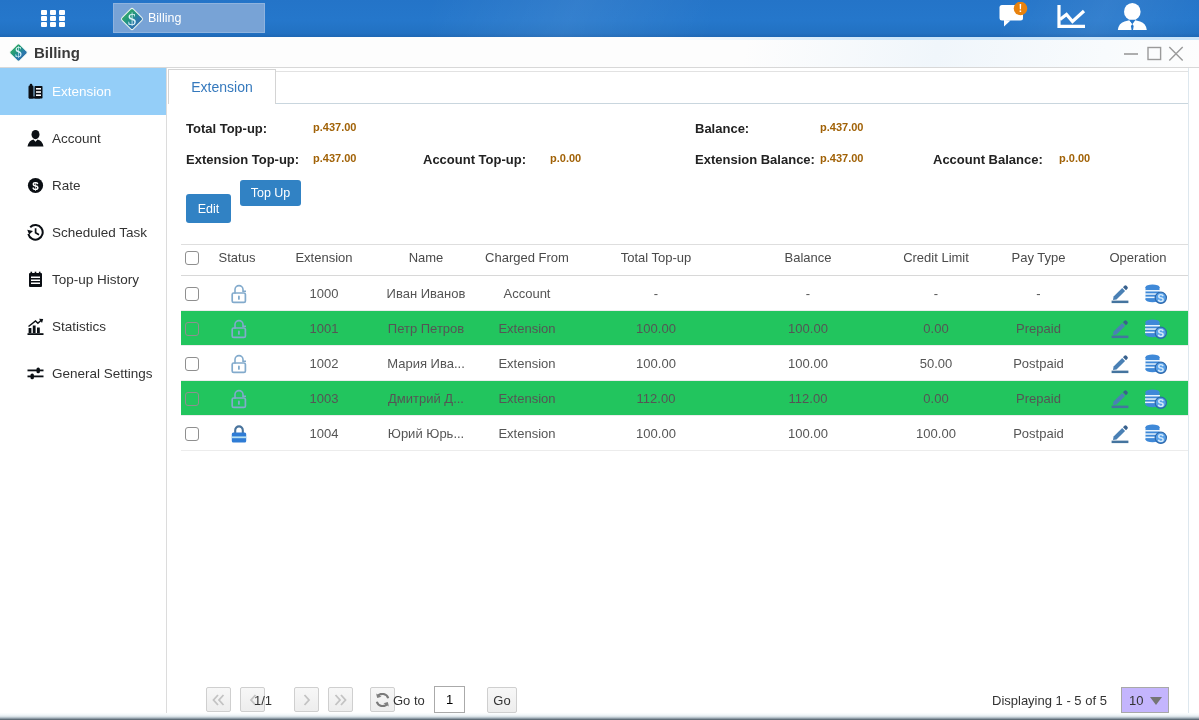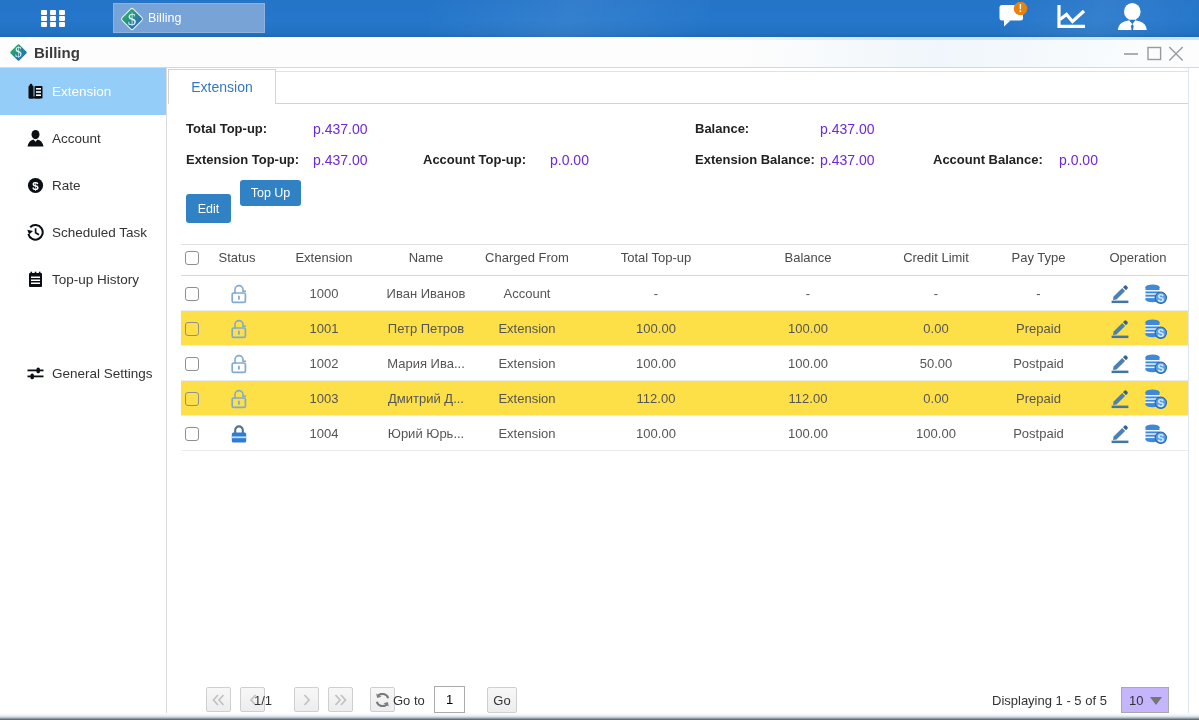--- a/index.html
+++ b/index.html
@@ -33,32 +33,32 @@
 
 
 #tabstrip { position:absolute; left:168px; top:69px; width:1020px; height:35px; }
 #tabrest { position:absolute; left:108px; top:2px; right:0; bottom:0; border-top:1px solid #e2e2e2; border-bottom:1px solid #c9d6de; background:#fff; }
 #tabactive { position:absolute; left:0; top:0; width:108px; height:35px; background:#fff;
   border:1px solid #d4d4d4; border-bottom:none; font-size:14px; color:#3579bd;
   display:flex; align-items:center; justify-content:center; }
 
 
 .lab { position:absolute; font-size:13px; font-weight:bold; color:#222; white-space:nowrap; }
-.val { position:absolute; font-size:14px; color:#6d28d9; white-space:nowrap; }
+.val { position:absolute; font-size:11px; color:#a16207; white-space:nowrap;font-weight:bold; }
 
 
 .btn { position:absolute; background:#3182c4; color:#fff; font-size:12.5px; border-radius:3px;
   display:flex; align-items:center; justify-content:center; }
 
 
 #tbl { position:absolute; left:181px; top:244px; width:1007px; }
 #tbl table { border-collapse:collapse; width:1007px; table-layout:fixed; font-size:13px; color:#555; }
 #tbl th { height:31px; font-weight:normal; color:#4a4a4a; border-top:1px solid #dedede; border-bottom:1px solid #d8d8d8; padding-bottom:5px; }
 #tbl td { height:35px; text-align:center; border-bottom:1px solid #ececec; }
-#tbl tr.even td { background:#fde047; }
+#tbl tr.even td { background:#22c55e; }
 .cb { display:inline-block; width:14px; height:14px; border:1px solid #8f8f8f; border-radius:3px; vertical-align:middle; }
 
 
 .pbtn { position:absolute; top:687px; width:25px; height:25px; background:linear-gradient(#f7f7f7,#ededed);
   border:1px solid #cfcfcf; border-radius:2px; color:#b9b9b9; font-size:14px;
   display:flex; align-items:center; justify-content:center;margin-left:16px; }
 .ptext { position:absolute; font-size:13px; color:#333; }
 </style>
 </head>
 <body>
@@ -170,20 +170,31 @@
       <span class="mic"><svg width="17" height="17" viewBox="0 0 17 17">
           <rect x="2" y="2" width="13" height="14" rx="1" fill="#0b0f14"></rect>
           <rect x="3.5" y="0.7" width="1.6" height="3" fill="#0b0f14"></rect>
           <rect x="7.7" y="0.7" width="1.6" height="3" fill="#0b0f14"></rect>
           <rect x="11.9" y="0.7" width="1.6" height="3" fill="#0b0f14"></rect>
           <rect x="4" y="5.5" width="9" height="1.5" fill="#fff"></rect>
           <rect x="4" y="8.5" width="9" height="1.5" fill="#fff"></rect>
           <rect x="4" y="11.5" width="9" height="1.5" fill="#fff"></rect>
         </svg></span>
       <span>Top-up History</span>
+    </div>
+    <div class="mitem" style="top: 235px;">
+      <span class="mic"><svg width="17" height="17" viewBox="0 0 17 17">
+          <rect x="0.5" y="15.2" width="16" height="1.8" fill="#0b0f14"></rect>
+          <rect x="1.6" y="10" width="2.8" height="5" fill="#0b0f14"></rect>
+          <rect x="5.8" y="7.5" width="2.8" height="7.5" fill="#0b0f14"></rect>
+          <rect x="10" y="9.5" width="2.8" height="5.5" fill="#0b0f14"></rect>
+          <path d="M1.5 8.5 l7 -5.5 l2.4 2.2 l3.6 -3.2" stroke="#0b0f14" stroke-width="1.5" fill="none"></path>
+          <path d="M12 0.8 l4.2 0.2 l-1.2 4 z" fill="#0b0f14"></path>
+        </svg></span>
+      <span>Statistics</span>
     </div>
     <div class="mitem" style="top: 282px;">
       <span class="mic"><svg width="17" height="17" viewBox="0 0 17 17">
           <rect x="0.5" y="4.5" width="16" height="1.8" fill="#0b0f14"></rect>
           <rect x="0.5" y="10.5" width="16" height="1.8" fill="#0b0f14"></rect>
           <rect x="9.5" y="2.5" width="3.4" height="5.8" rx="1.6" fill="#0b0f14"></rect>
           <rect x="3.5" y="8.5" width="3.4" height="5.8" rx="1.6" fill="#0b0f14"></rect>
         </svg></span>
       <span>General Settings</span>
     </div>

